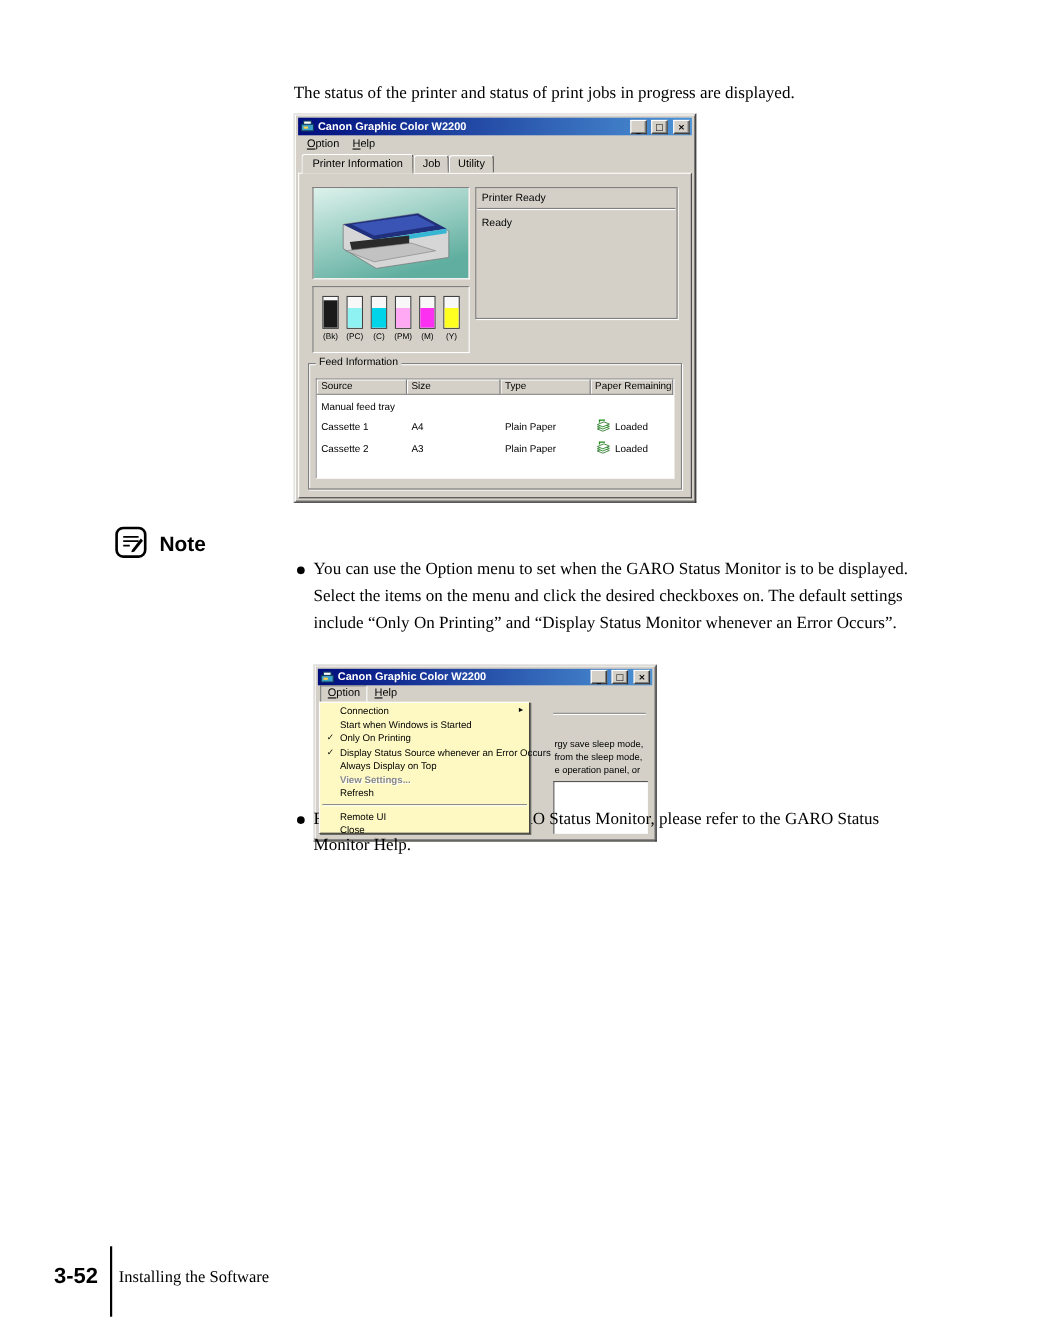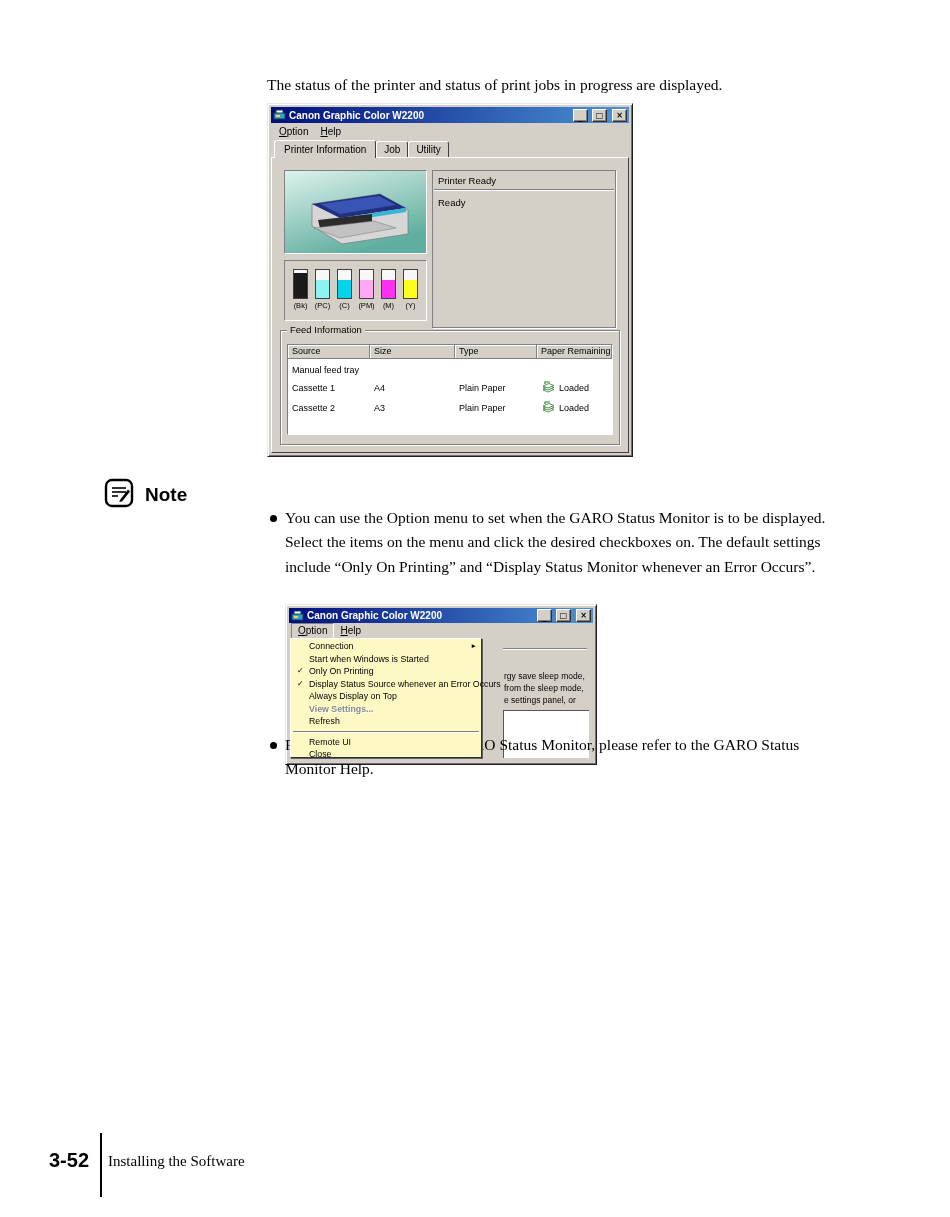--- a/index.html
+++ b/index.html
@@ -58,21 +58,21 @@
   .tab.active { padding:3px 9px 3px; margin-bottom:-1px; }
 
   .tabpage { flex:1; position:relative; background:#d4d0c8;
              border-top:1px solid #fff; border-left:1px solid #fff;
              border-right:1px solid #404040; border-bottom:1px solid #404040; }
 
   
   .printer-panel { position:absolute; left:12px; top:12px; width:143px; height:84px;
                    border-top:1px solid #808080; border-left:1px solid #808080;
                    border-bottom:1px solid #fff; border-right:1px solid #fff; overflow:hidden; }
-  .status-box { position:absolute; left:160px; top:12px; width:184px; height:158px;
+  .status-box { position:absolute; left:160px; top:12px; width:184px; height:120px;
                 border:1px solid #808080; box-shadow:1px 1px 0 #fff; font-size:9.5px; }
   .status-line1 { padding:4px 5px 3px; }
   .status-sep { border-top:1px solid #808080; border-bottom:1px solid #fff; margin:0 1px; }
   .status-line2 { padding:6px 5px; }
 
   .ink-panel { position:absolute; left:12px; top:102px; width:143px; height:61px;
                border-top:1px solid #808080; border-left:1px solid #808080;
                border-bottom:1px solid #fff; border-right:1px solid #fff;
                display:flex; justify-content:center; gap:5px; padding-top:8px; }
   .ink-slot { display:flex; flex-direction:column; align-items:center; width:17px; }
@@ -295,21 +295,21 @@
   </div>
   <div class="menubar">
     <span class="menu-item pressed">Option</span>
     <span class="menu-item">Help</span>
   </div>
   <div class="w2-body">
     <div class="w2-groove"></div>
     <div class="w2-frags">
       <div>rgy save sleep mode,</div>
       <div>from the sleep mode,</div>
-      <div>e settings panel, or</div>
+      <div>e operation panel, or</div>
     </div>
     <div class="w2-white"></div>
 
     <div class="dropdown">
       <div class="dd-item">
         <span>Connection</span>
         <span class="dd-arrow">►</span>
       </div>
       <div class="dd-item">
         <span>Start when Windows is Started</span>

